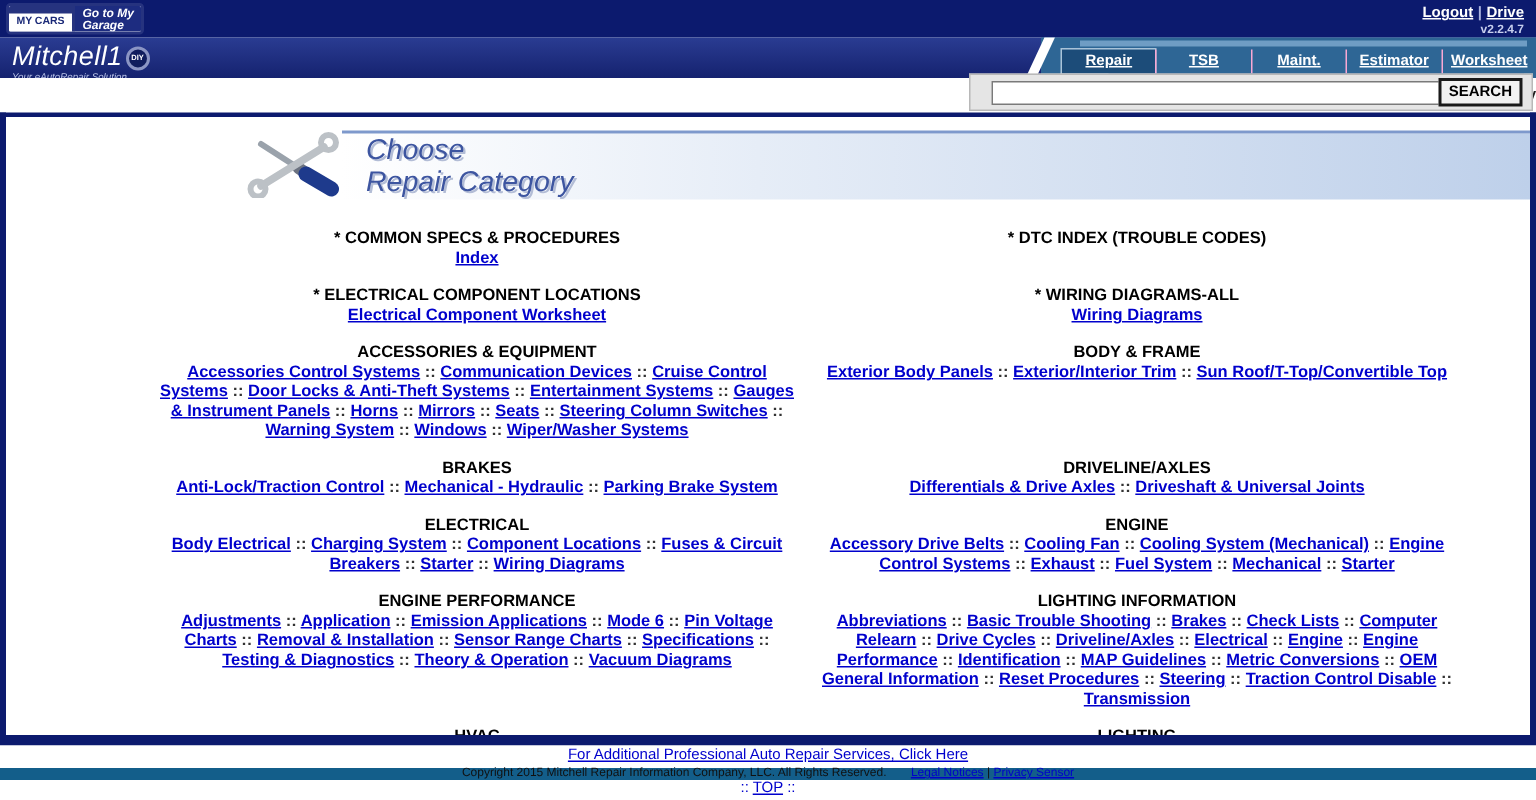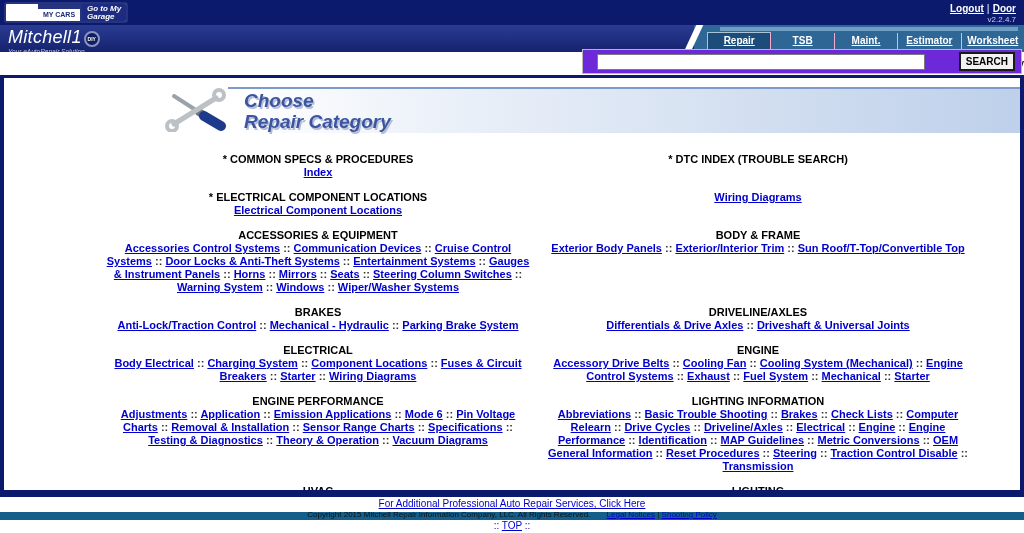--- a/index.html
+++ b/index.html
@@ -1,29 +1,29 @@
 <!DOCTYPE html>
 <html><head>
 <meta charset="utf-8">
 <style>
   * { margin:0; padding:0; box-sizing:border-box; }
   body { font-family:"Liberation Sans", sans-serif; background:#fff; }
   .page { position:relative; width:1024px; height:533px; background:#fff; overflow:hidden; }
 
   
   .topbar { position:relative; height:25px; background:#0c1a6e; }
-  .plate { position:absolute; left:4px; top:2px; height:21px; display:flex; background:#fff; border:2px solid #26337f; border-radius:3px; overflow:hidden;padding-left:32px; }
+  .plate { position:absolute; left:4px; top:2px; height:21px; display:flex; background:#fff; border:2px solid #26337f; border-radius:3px; overflow:hidden; }
   .plate-left { width:42px; background:#fff; display:flex; flex-direction:column; }
   .plate-strip { height:5px; background:#26337f; }
   .plate-mycars { font-size:7px; font-weight:bold; color:#1b2a78; text-align:center; line-height:11px; }
   .plate-right { background:#1d2c80; color:#fff; font-size:8px; font-style:italic; font-weight:bold; padding:1px 5px; line-height:8px; border-left:2px solid #26337f; }
   .session-links { position:absolute; right:8px; top:3px; text-align:right; font-size:10px; font-weight:bold; color:#fff; }
   .session-links a { color:#fff; text-decoration:underline; }
   .session-divider { color:#aab4e0; margin:0 3px; }
-  .version { font-size:8px; color:#c7cfee; font-weight:normal; margin-top:1px; }
+  .version { font-size:8px; color:#c7cfee; font-weight:bold; margin-top:1px; }
 
   
   .logobar { position:relative; height:27px; background:linear-gradient(180deg,#2a3c92 0%, #15226f 100%); }
   .logo { position:absolute; left:8px; top:2px; }
   .logo-brand { color:#fff; font-size:18px; font-weight:normal; font-style:italic; letter-spacing:0.3px; display:inline-block; }
   .logo-badge { display:inline-block; width:16px; height:16px; border-radius:50%; background:#101d5e; border:2px solid #8b95c4; color:#fff; font-size:5px; font-weight:bold; text-align:center; line-height:12px; vertical-align:middle; margin-left:2px; font-style:normal; }
   .logo-tagline { font-size:6.5px; color:#b9c2e6; font-style:italic; margin-top:0px; }
   .tabstrip { position:absolute; right:0; top:0; bottom:0; width:330px; background:#2e6695; }
   .tabstrip::before { content:''; position:absolute; left:-4px; top:0; height:100%; width:7px; background:#fff; transform:skewX(-25deg); }
   .tab-highlight { position:absolute; left:26px; right:6px; top:2px; height:4px; background:#6f9dc4; }
@@ -32,30 +32,30 @@
   .tab:first-child { border-left:none; }
   .tab.active { background:#1c4c79; outline:1px solid #a9c3d8; }
   .tab-understrip { position:absolute; left:45px; right:8px; bottom:0px; height:3px; background:#1b3a77; }
 
   
   .crumbrow { position:relative; height:23px; background:#fff; padding:6px 0 0 4px; font-size:10px; font-weight:bold; color:#222;text-align:right; }
   .crumbrow a { color:#0000cc; text-decoration:underline; }
   .crumb-sep { color:#333; margin:0 3px; font-weight:bold; }
 
   
-  .searchpanel { position:absolute; top:49px; right:2px; width:440px; height:25px; background:#6d28d9; border:1px solid #b8b8b8; z-index:10; }
+  .searchpanel { position:absolute; top:49px; right:2px; width:376px; height:25px; background:#e5e5e5; border:1px solid #b8b8b8; z-index:10; }
   .search-input { position:absolute; left:14px; top:4px; width:328px; height:16px; border:1px solid #7a7a7a; font-size:10px; padding:0 3px; font-family:"Liberation Sans",sans-serif; }
   .search-btn { position:absolute; right:6px; top:2px; height:19px; background:#f2f2f2; border:2px solid #1a1a1a; font-size:10px; font-weight:bold; font-family:"Liberation Sans",sans-serif; padding:0 5px; cursor:pointer; color:#000; }
 
   
   .mainpanel { position:relative; height:415px; border-left:4px solid #0c1a6e; border-right:4px solid #0c1a6e; border-top:3px solid #0c1a6e; background:#fff; overflow:hidden; }
   .title-row { position:relative; height:50px; margin-top:9px; }
   .title-band { position:absolute; left:224px; right:0; top:0; height:46px; background:linear-gradient(90deg,#ffffff 0%, #e6edf7 35%, #bed0ea 100%); border-top:2px solid #7e99cc; }
   .tools-icon { position:absolute; left:160px; top:1px; }
-  .page-title { position:absolute; left:240px; top:3px; font-size:19px; line-height:21px; font-weight:bold; font-style:italic; color:#3d55a0; text-shadow:1.5px 1.5px 0 #b3bdd6; }
+  .page-title { position:absolute; left:240px; top:3px; font-size:19px; line-height:21px; font-weight:normal; font-style:italic; color:#3d55a0; text-shadow:1.5px 1.5px 0 #b3bdd6; }
 
   .catgrid { display:grid; grid-template-columns:440px 440px; padding-left:100px; margin-top:16px; }
   .cat-cell { margin-bottom:12px; padding-right:12px;text-align:center; }
   .cat-header { font-size:11px; font-weight:bold; color:#000; margin-bottom:1px; }
   .cat-links { font-size:11px; font-weight:bold; line-height:13px; }
   .cat-links a { color:#0000cc; text-decoration:underline; }
   .sep { color:#333; }
 
   
   .footbar { height:7px; background:#0c1a6e; }
@@ -79,21 +79,21 @@
       <div class="plate-left">
         <div class="plate-strip"></div>
         <div class="plate-mycars">MY CARS</div>
       </div>
       <div class="plate-right">
         <div>Go to My</div>
         <div>Garage</div>
       </div>
     </div>
     <div class="session-links">
-      <a href="#">Logout</a><span class="session-divider">|</span><a href="#">Door</a>
+      <a href="#">Logout</a><span class="session-divider">|</span><a href="#">Drive</a>
       <div class="version">v2.2.4.7</div>
     </div>
   </div>
 
   <div class="logobar">
     <div class="logo">
       <span class="logo-brand">Mitchell1</span><span class="logo-badge">DIY</span>
       <div class="logo-tagline">Your eAutoRepair Solution</div>
     </div>
     <div class="tabstrip">
@@ -138,27 +138,28 @@
         <div>Choose</div>
         <div>Repair Category</div>
       </div>
     </div>
     <div class="catgrid">
         <div class="cat-cell">
           <div class="cat-header">* COMMON SPECS &amp; PROCEDURES</div>
           <div class="cat-links"><a href="#">Index</a></div>
         </div>
         <div class="cat-cell">
-          <div class="cat-header">* DTC INDEX (TROUBLE SEARCH)</div>
+          <div class="cat-header">* DTC INDEX (TROUBLE CODES)</div>
         </div>
         <div class="cat-cell">
           <div class="cat-header">* ELECTRICAL COMPONENT LOCATIONS</div>
-          <div class="cat-links"><a href="#">Electrical Component Locations</a></div>
-        </div>
-        <div class="cat-cell">
+          <div class="cat-links"><a href="#">Electrical Component Worksheet</a></div>
+        </div>
+        <div class="cat-cell">
+          <div class="cat-header">* WIRING DIAGRAMS-ALL</div>
           <div class="cat-links"><a href="#">Wiring Diagrams</a></div>
         </div>
         <div class="cat-cell">
           <div class="cat-header">ACCESSORIES &amp; EQUIPMENT</div>
           <div class="cat-links"><a href="#">Accessories Control Systems</a><span class="sep"> :: </span><a href="#">Communication Devices</a><span class="sep"> :: </span><a href="#">Cruise Control Systems</a><span class="sep"> :: </span><a href="#">Door Locks &amp; Anti-Theft Systems</a><span class="sep"> :: </span><a href="#">Entertainment Systems</a><span class="sep"> :: </span><a href="#">Gauges &amp; Instrument Panels</a><span class="sep"> :: </span><a href="#">Horns</a><span class="sep"> :: </span><a href="#">Mirrors</a><span class="sep"> :: </span><a href="#">Seats</a><span class="sep"> :: </span><a href="#">Steering Column Switches</a><span class="sep"> :: </span><a href="#">Warning System</a><span class="sep"> :: </span><a href="#">Windows</a><span class="sep"> :: </span><a href="#">Wiper/Washer Systems</a></div>
         </div>
         <div class="cat-cell">
           <div class="cat-header">BODY &amp; FRAME</div>
           <div class="cat-links"><a href="#">Exterior Body Panels</a><span class="sep"> :: </span><a href="#">Exterior/Interior Trim</a><span class="sep"> :: </span><a href="#">Sun Roof/T-Top/Convertible Top</a></div>
         </div>
@@ -197,21 +198,21 @@
 
   <div class="footbar"></div>
   <div class="footer">
     <div class="footer-services">
       <a href="#">For Additional Professional Auto Repair Services, Click Here</a>
     </div>
     <div class="footer-copy">
       <span>Copyright 2015 Mitchell Repair Information Company, LLC.  All Rights Reserved.</span>
       <span class="legal"><a href="#">Legal Notices</a></span>
       <span>|</span>
-      <a href="#">Shooting Policy</a>
+      <a href="#">Privacy Sensor</a>
     </div>
     <div class="footer-top">
       <span>::</span>
       <a href="#">TOP</a>
       <span>::</span>
     </div>
   </div>
   <div class="bottombar"></div>
 
 </div>

